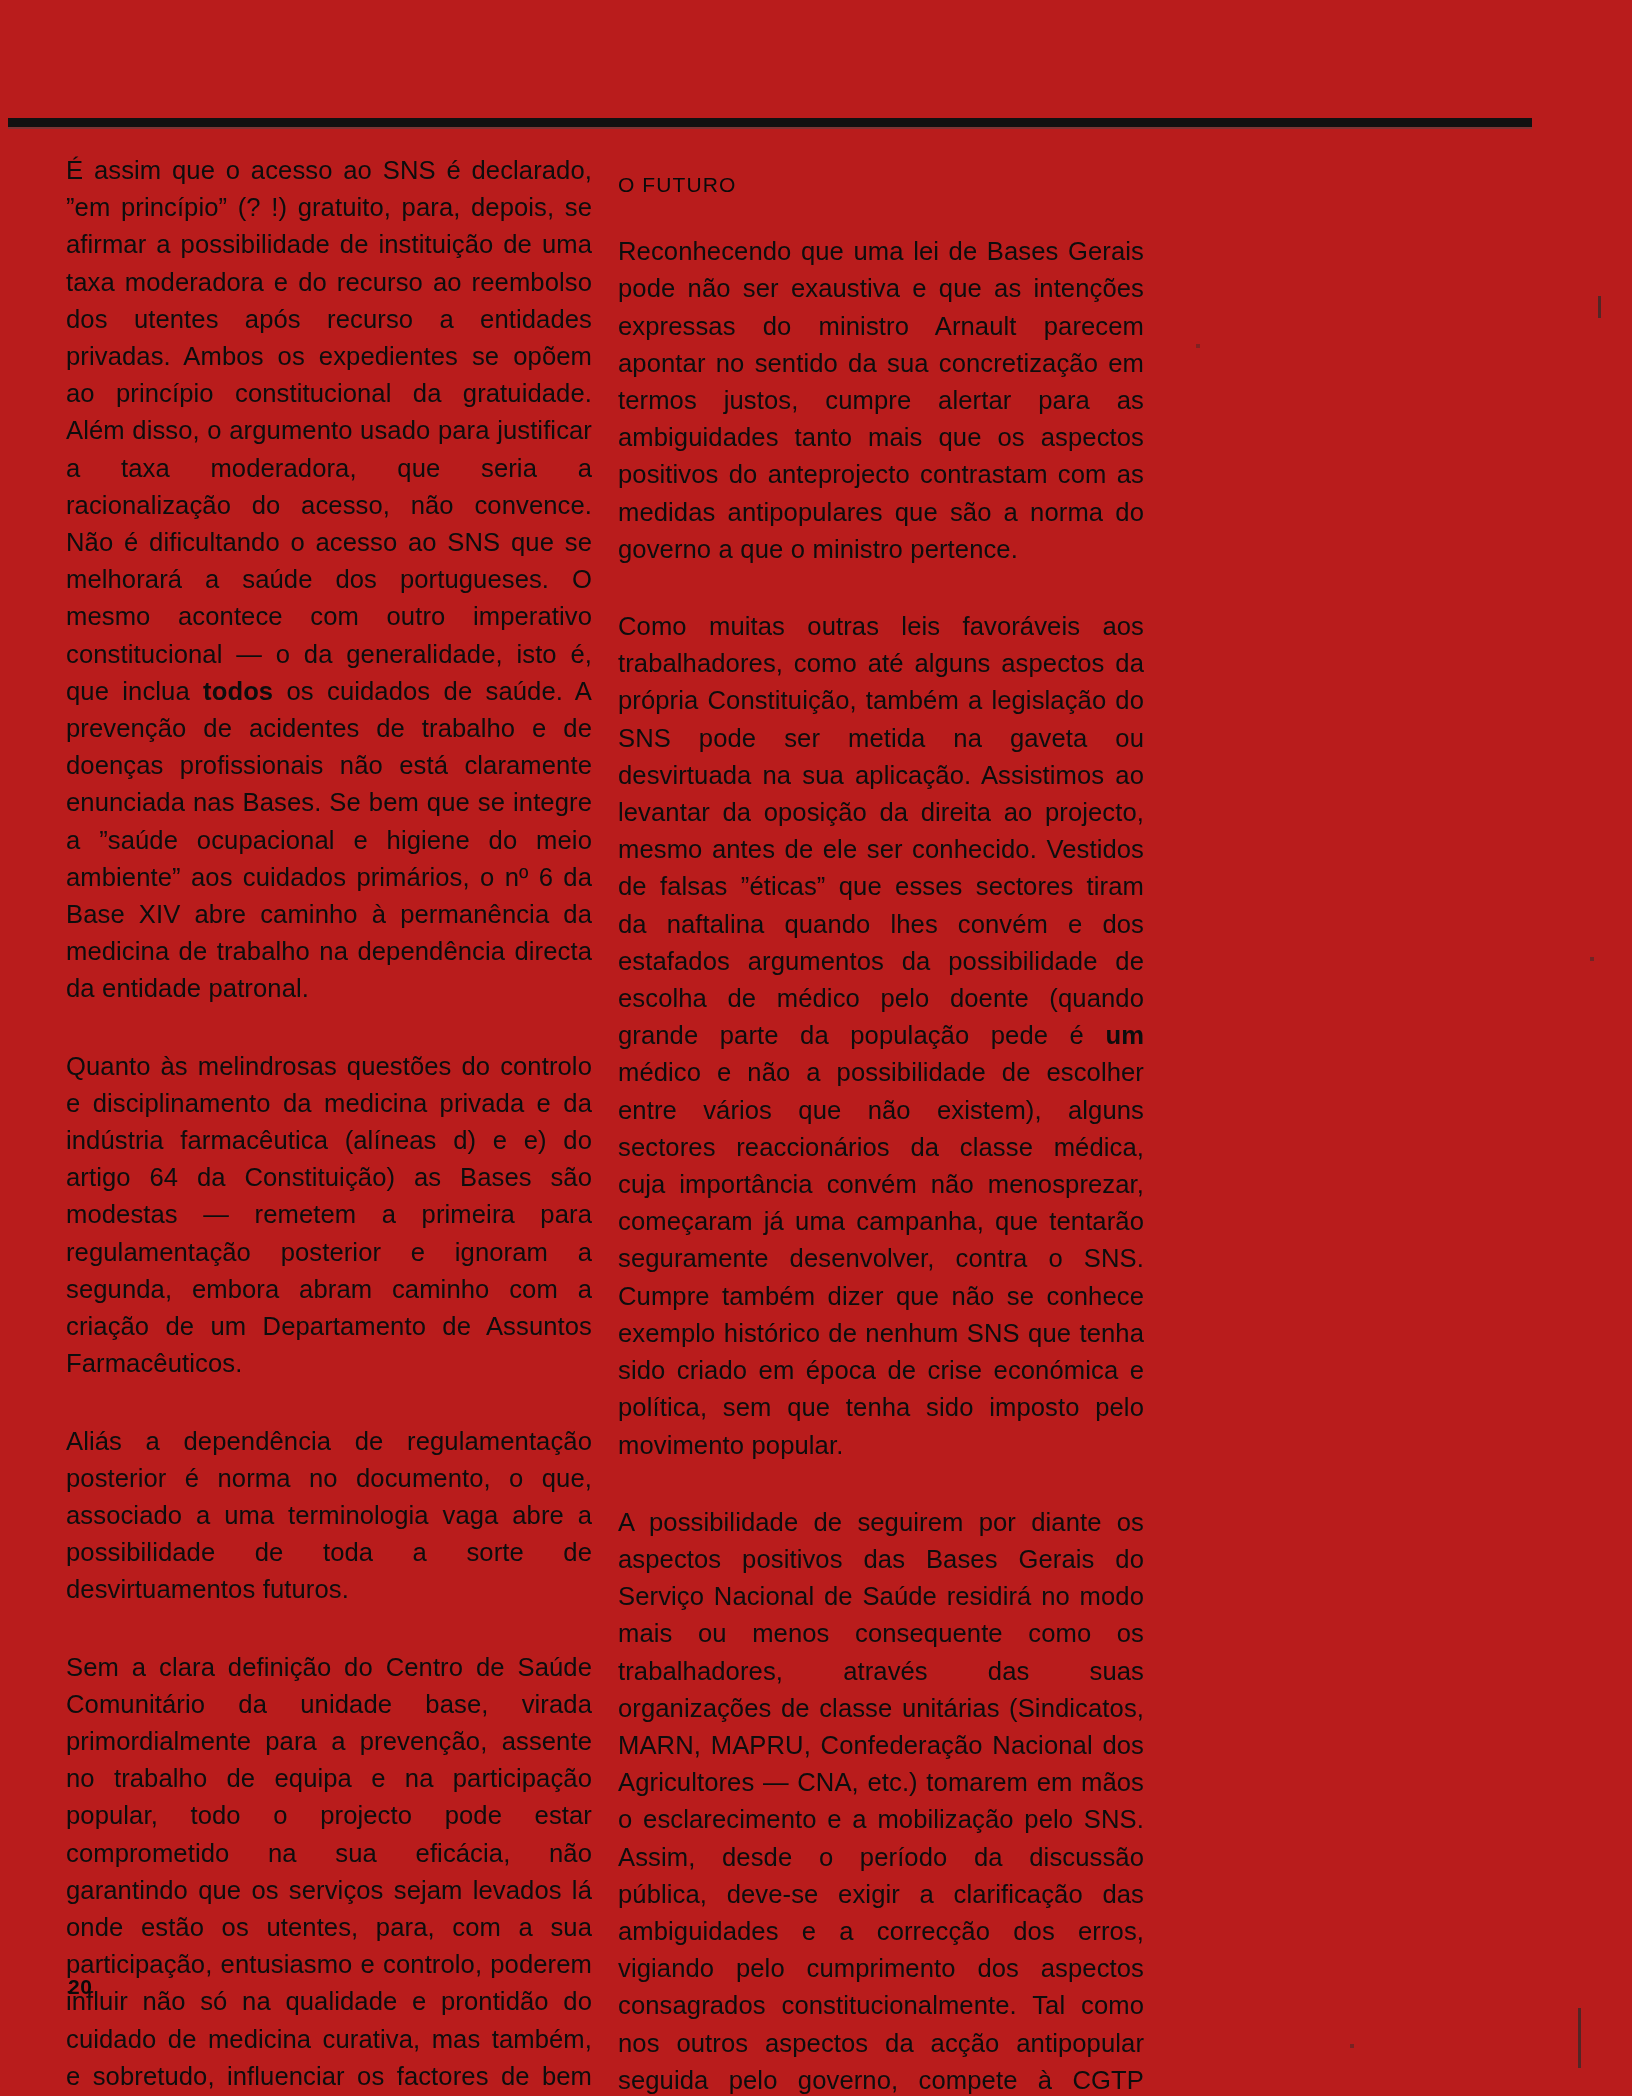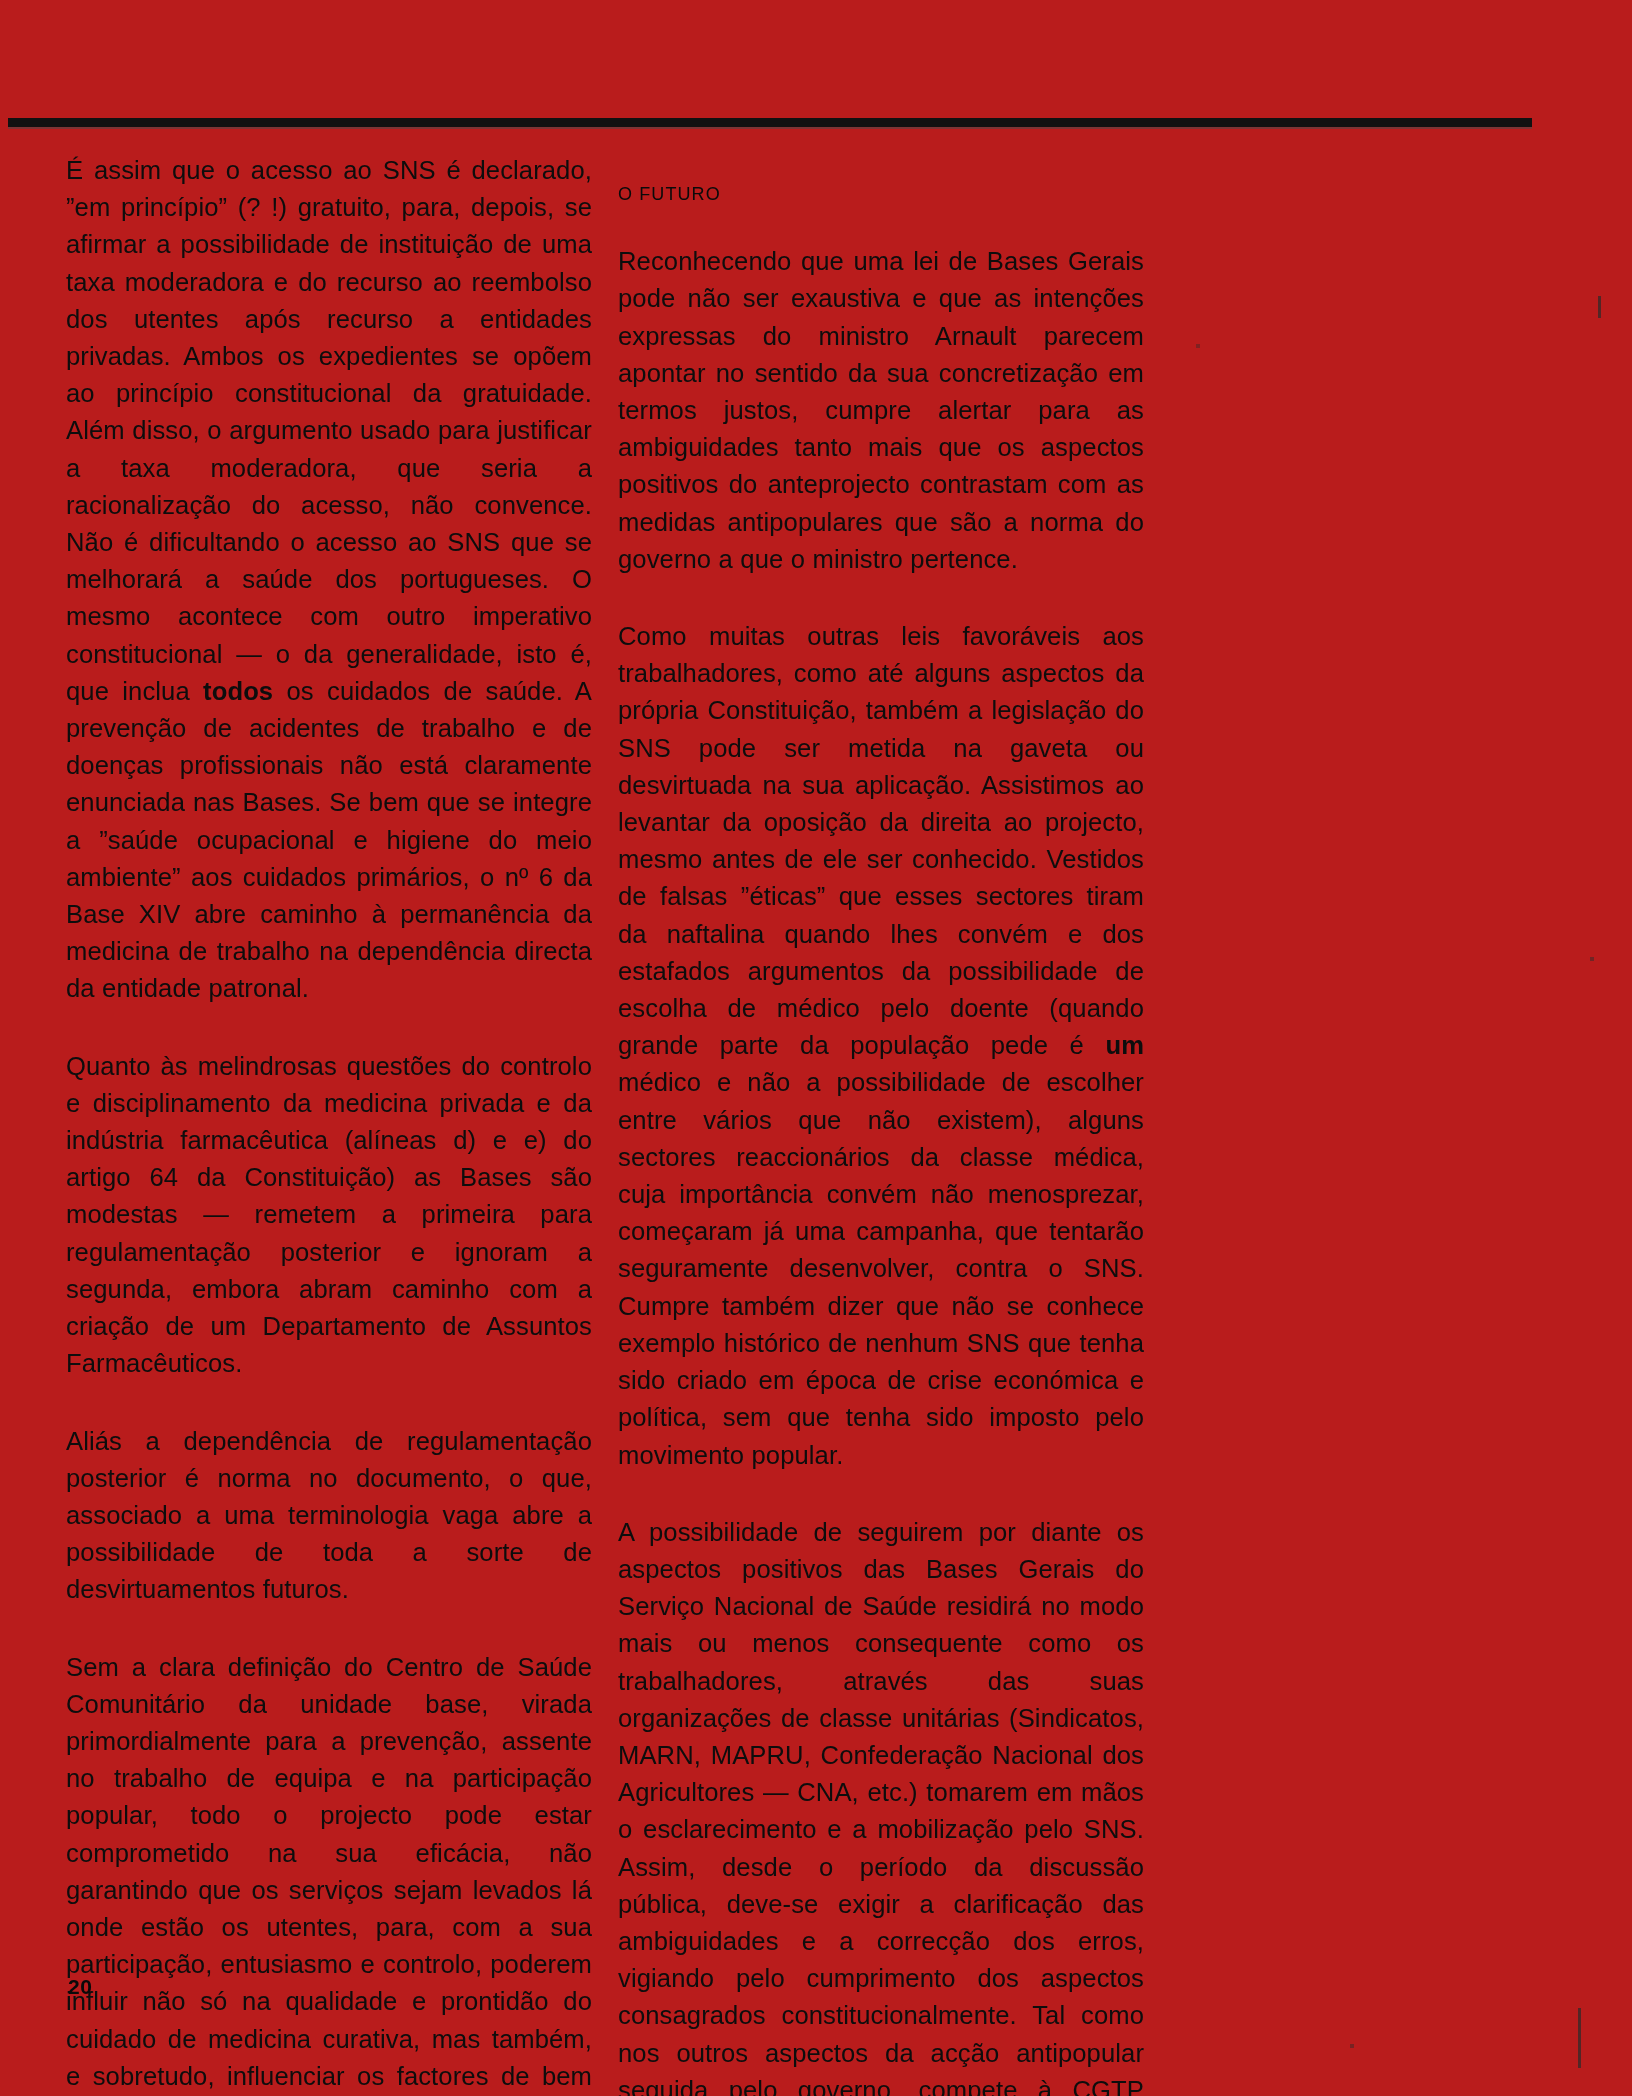--- a/index.html
+++ b/index.html
@@ -68,22 +68,22 @@
     letter-spacing: .1px;
     word-spacing: .2px;
     color: #0d0d0d;
     -webkit-font-smoothing: none;
   }
   p.para:last-child { margin-bottom: 0; }
 
   p.para b { font-weight: 700; }
 
   h2.section-heading {
-    margin: 24px 0 30px 0;
-    font-size: 18px;
+    margin: 14px 0 30px 0;
+    font-size: 21px;
     line-height: 37.2px;
     font-weight: 400;
     letter-spacing: 1.1px;
     text-align: left;
   }
   .gap-lg { margin-bottom: 40px !important; }
 
   
   #folio {
     position: absolute;

